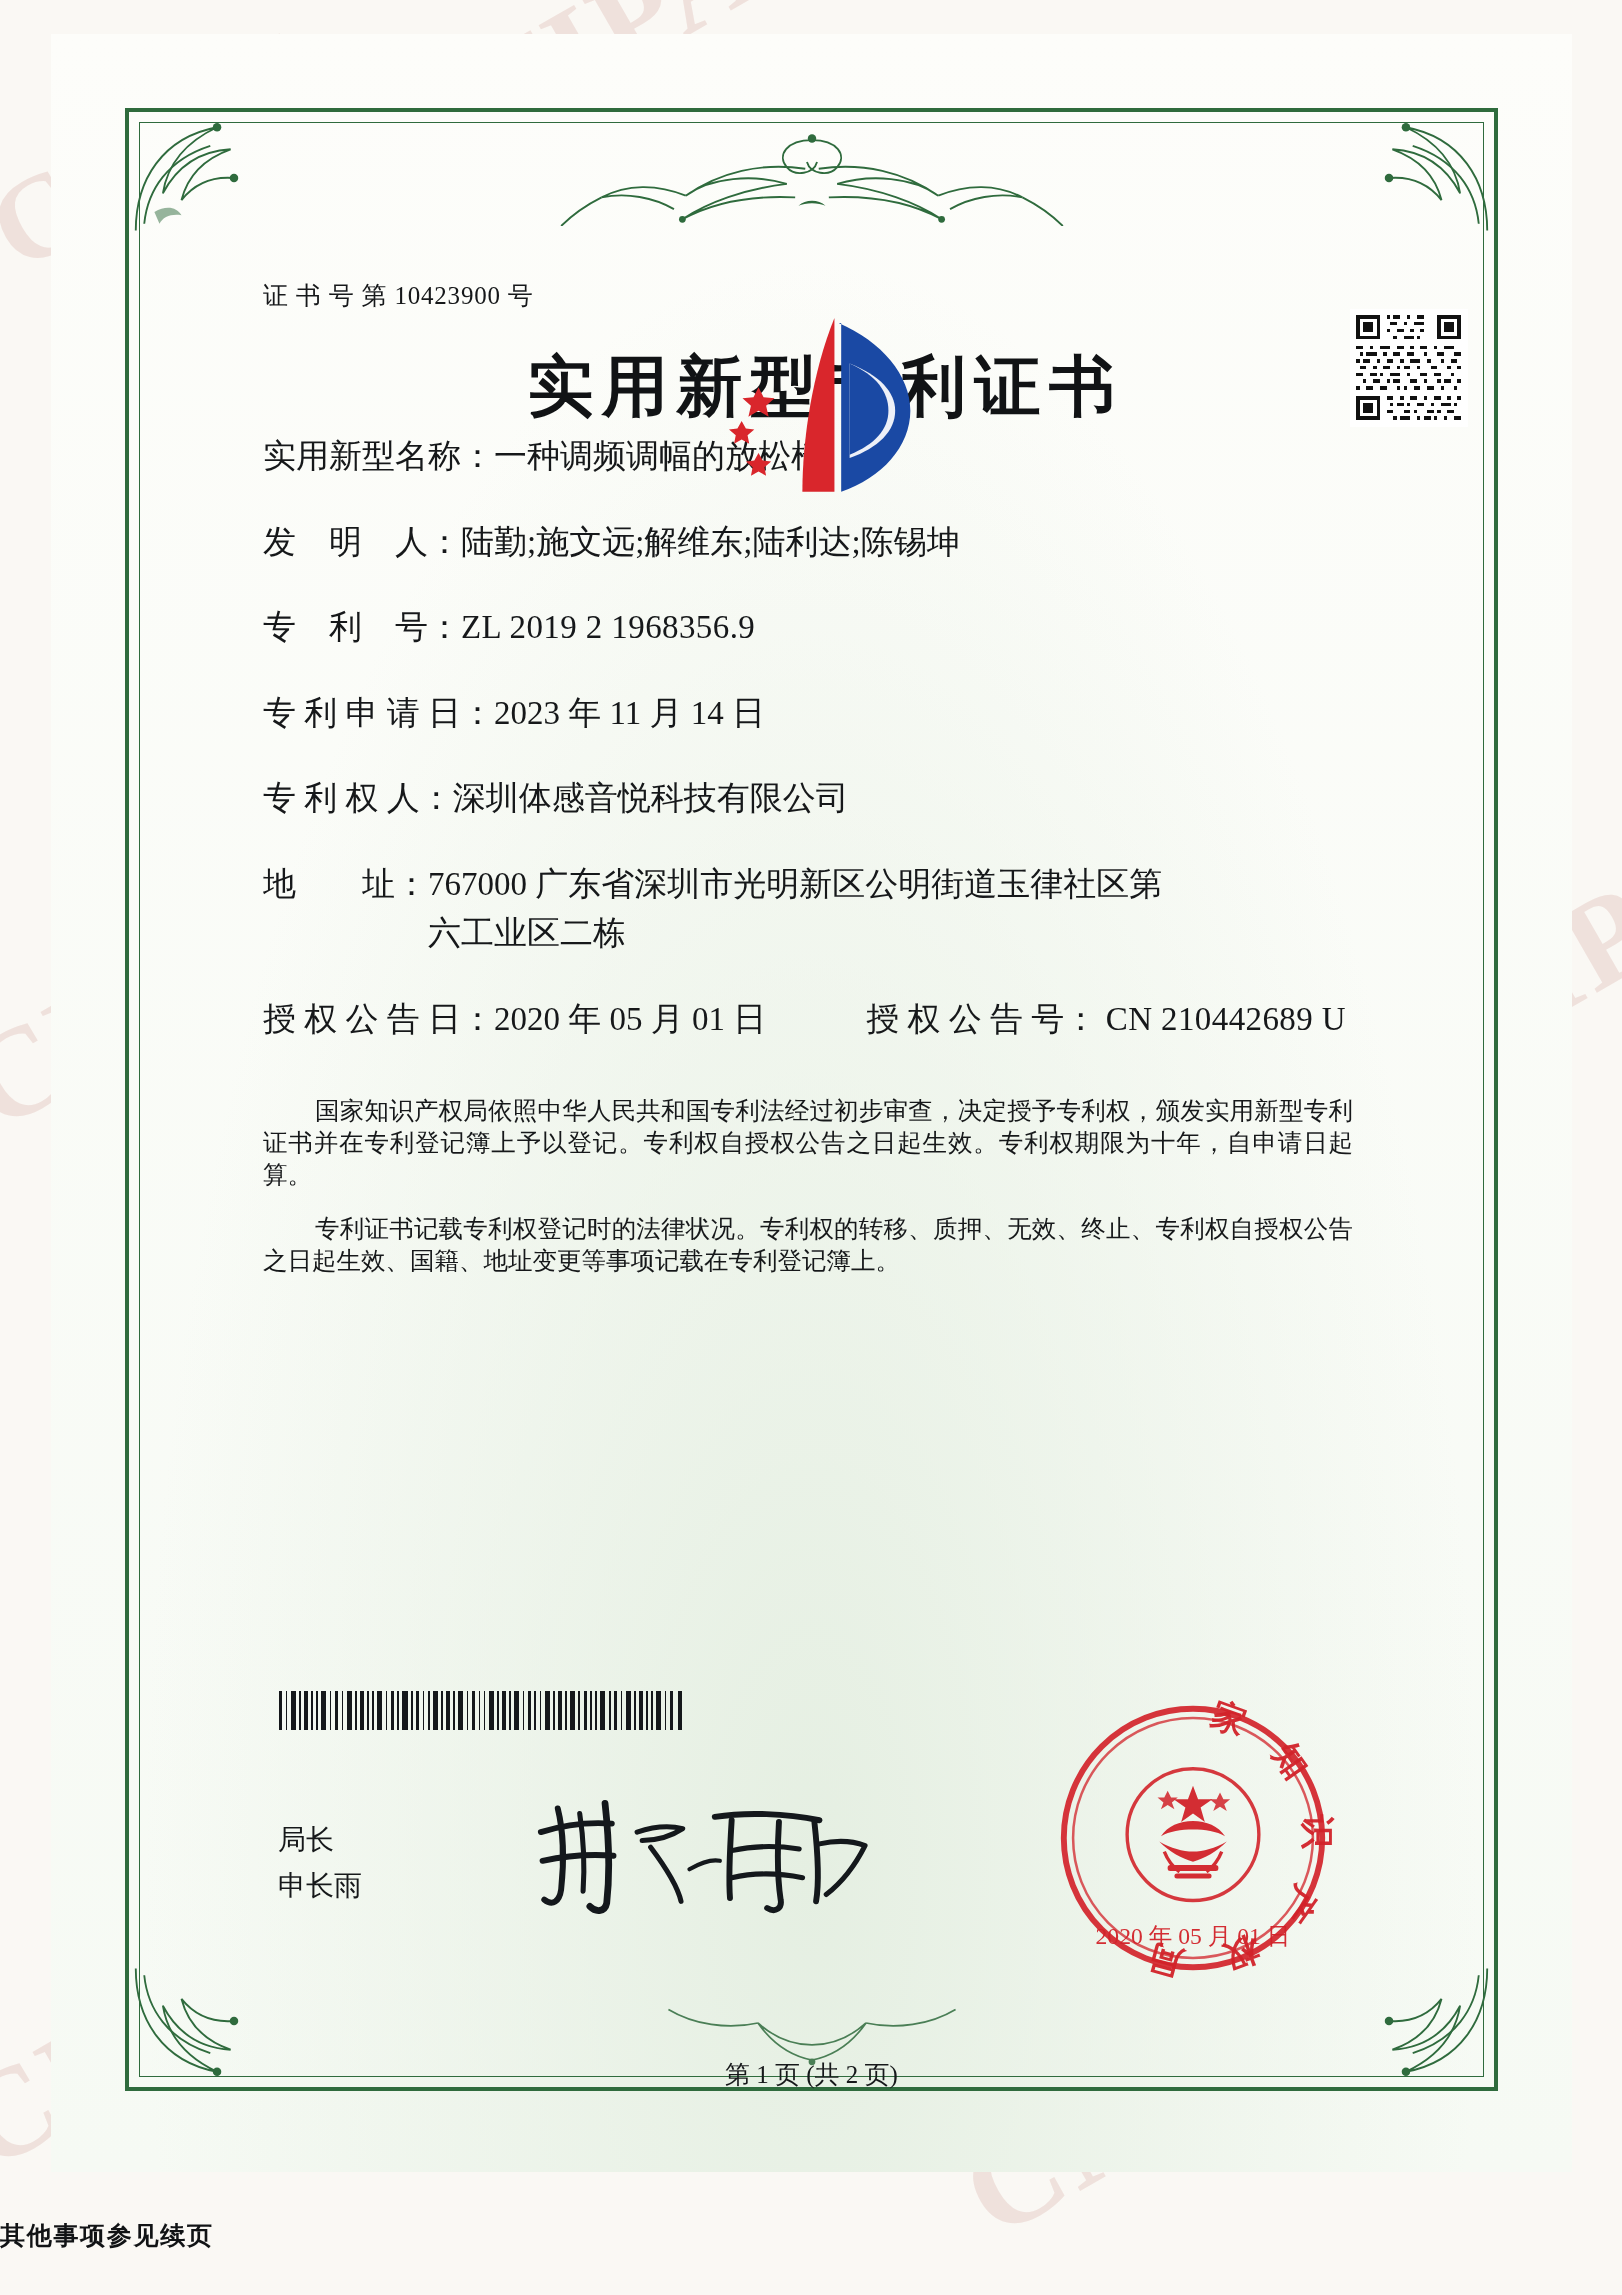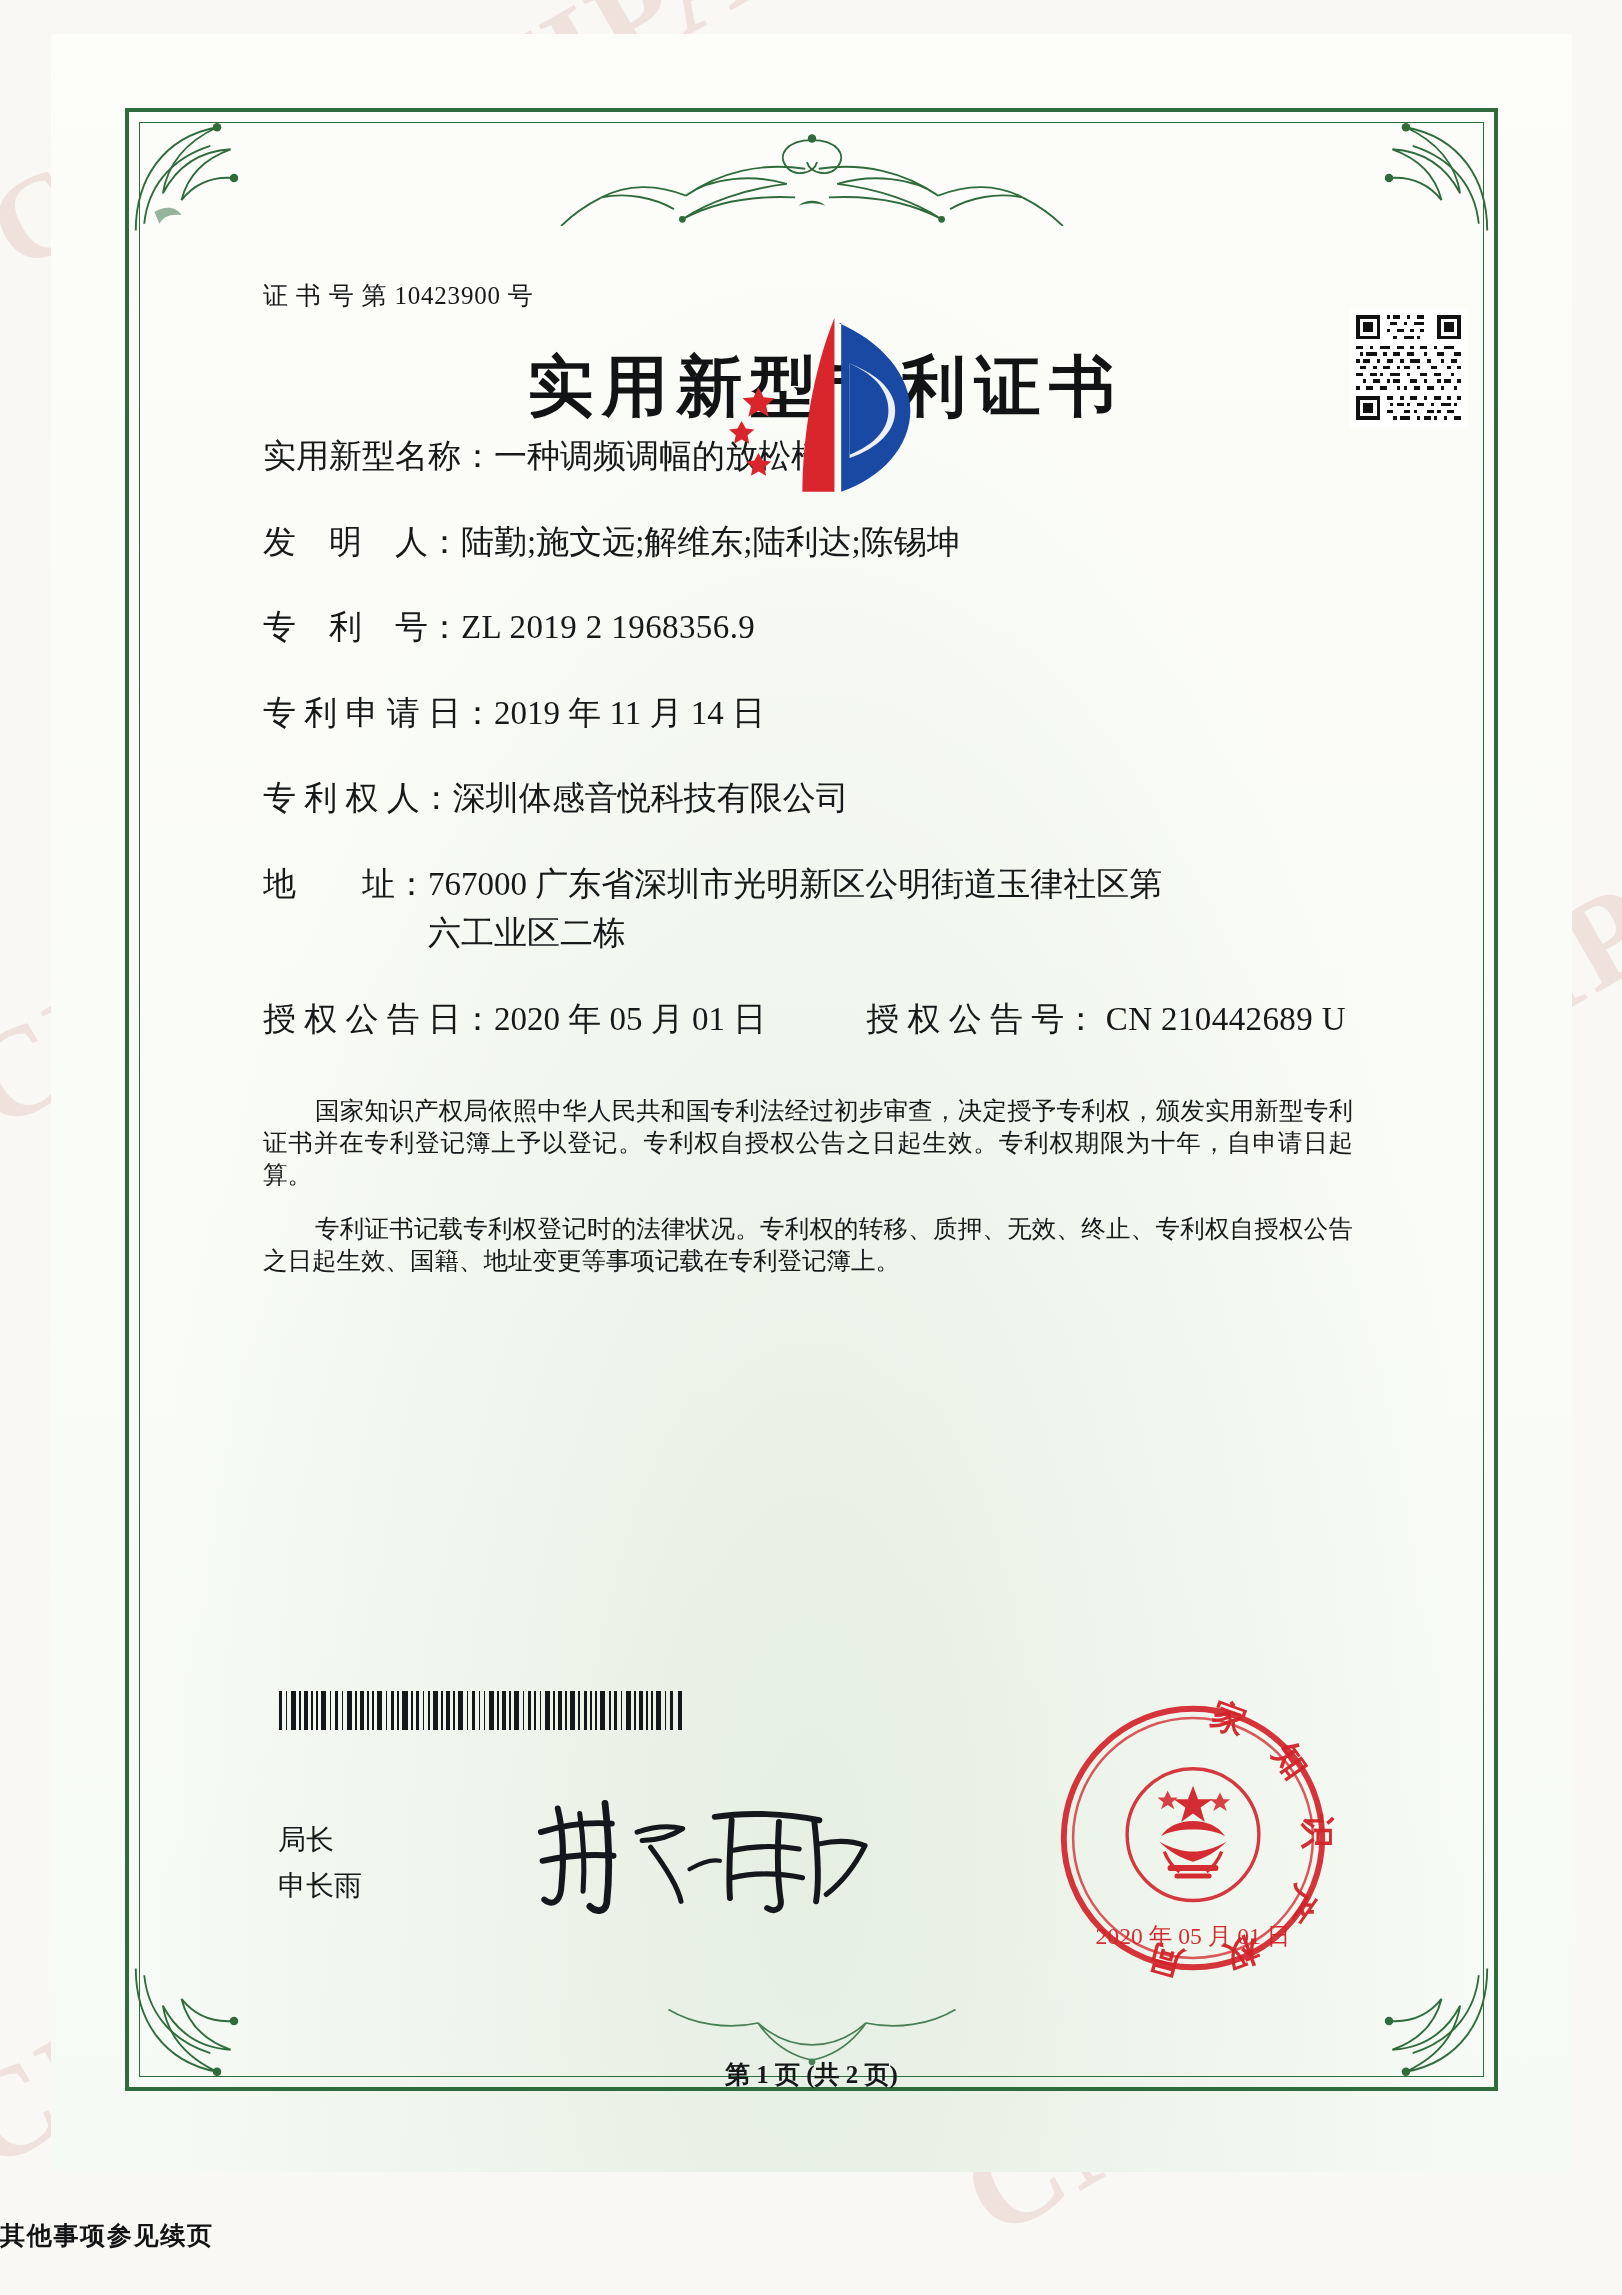--- a/index.html
+++ b/index.html
@@ -233,21 +233,20 @@
 
   .page-num {
     position: absolute;
     left: 0; right: 0;
     top: 2024px;
     text-align: center;
     font-family: "Liberation Serif", serif;
     font-size: 25px;
     color: #16181a;
     z-index: 6;
-    font-weight: bold;
   }
 
   .footer-note {
     position: absolute;
     left: 0; right: 0;
     top: 2219px;
     text-align: left;
     font-family: "Liberation Serif", serif;
     font-weight: bold;
     font-size: 25px;
@@ -495,21 +494,21 @@
           <div class="fvalue">陆勤;施文远;解维东;陆利达;陈锡坤</div>
         </div>
 
         <div class="frow">
           <div class="flabel">专    利    号：</div>
           <div class="fvalue mono">ZL 2019 2 1968356.9</div>
         </div>
 
         <div class="frow">
           <div class="flabel">专 利 申 请 日：</div>
-          <div class="fvalue">2019 年 11 月 14 日</div>
+          <div class="fvalue">2023 年 11 月 14 日</div>
         </div>
 
         <div class="frow">
           <div class="flabel">专 利 权 人：</div>
           <div class="fvalue">深圳体感音悦科技有限公司</div>
         </div>
 
         <div class="frow">
           <div class="flabel">地        址：</div>
           <div class="fvalue" style="max-width:761px;">767000 广东省深圳市光明新区公明街道玉律社区第六工业区二栋</div>

